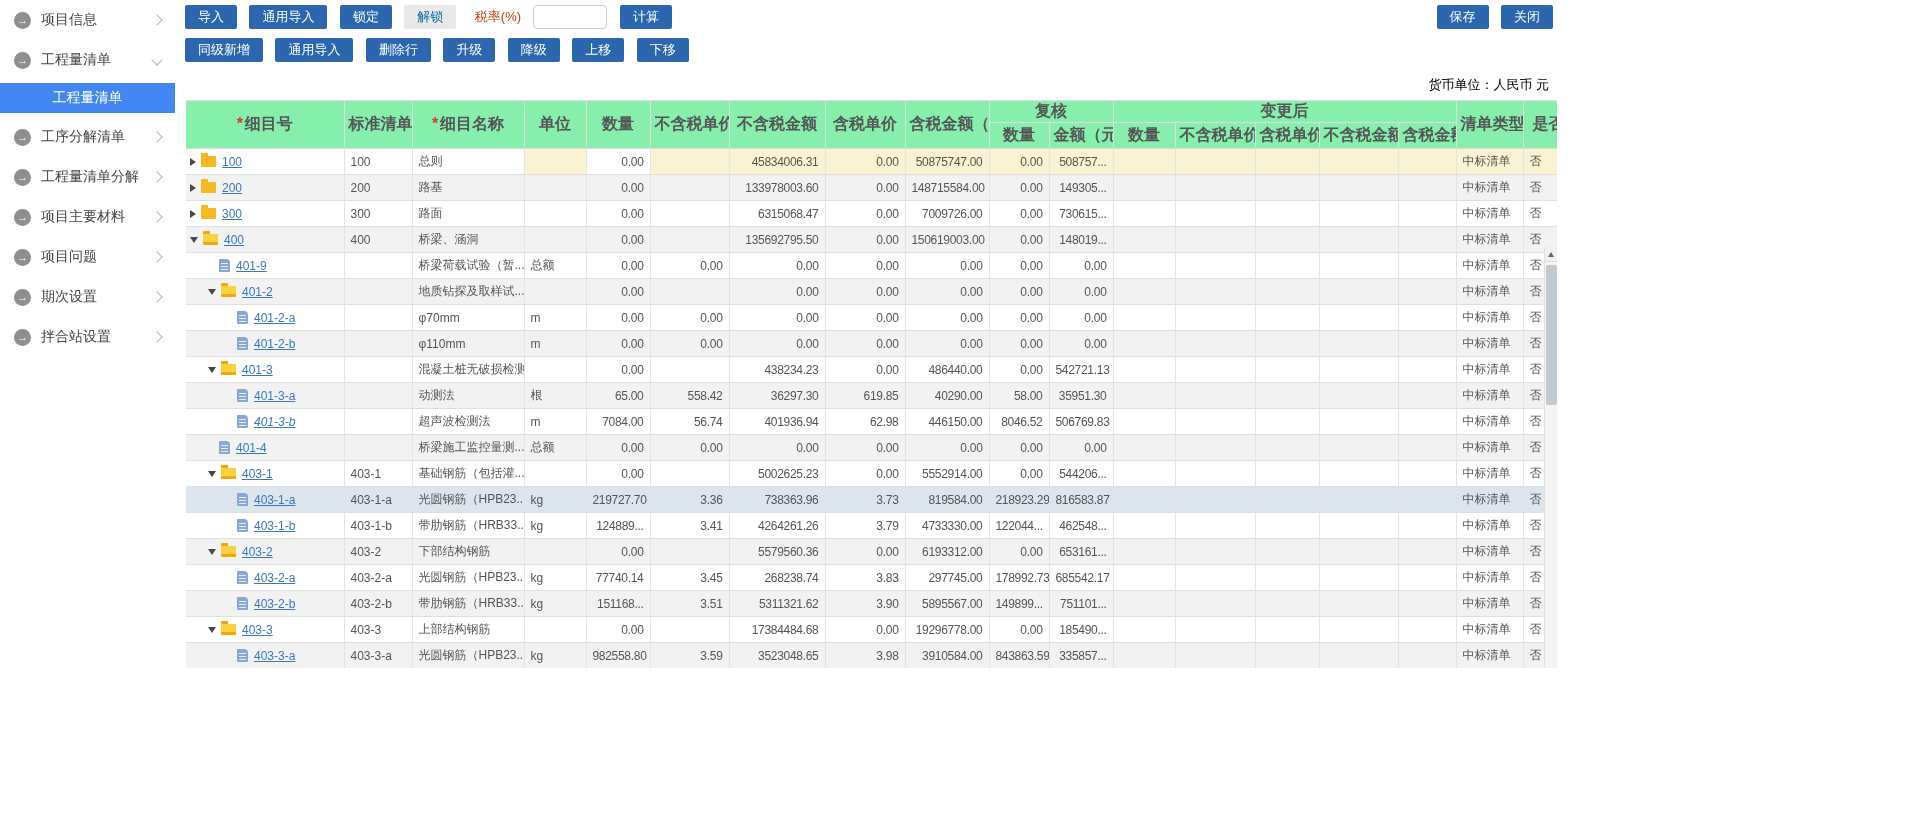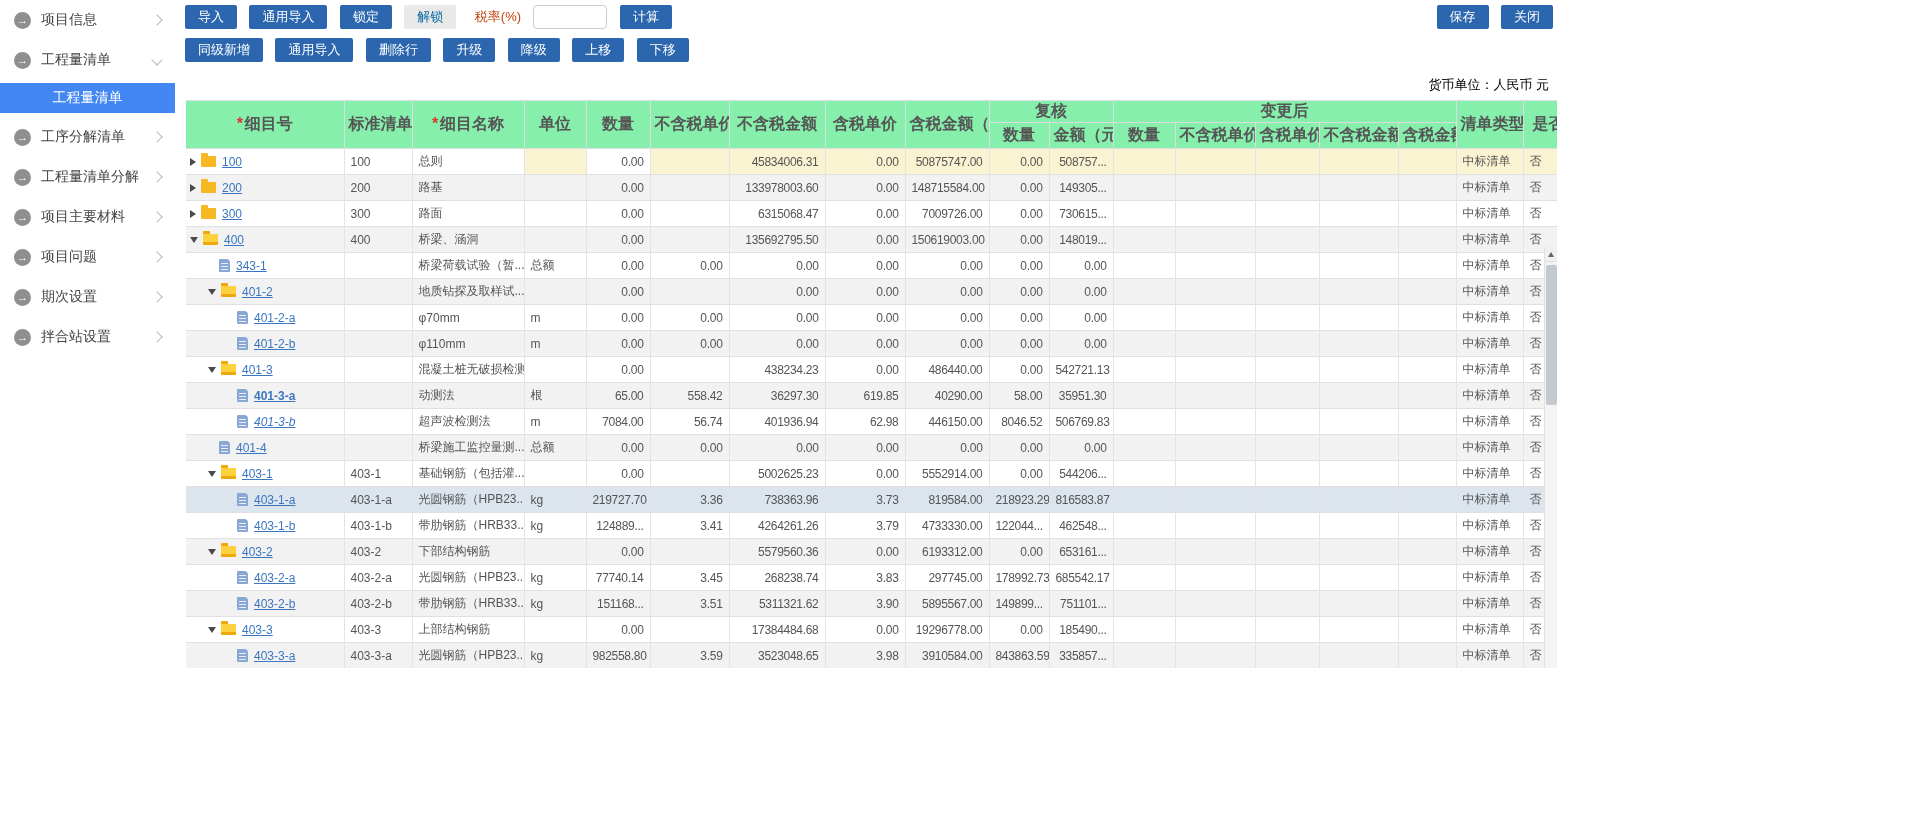--- a/index.html
+++ b/index.html
@@ -300,21 +300,21 @@
     <td class="num"></td>
     <td class="num"></td>
     <td class="ctr">中标清单</td>
     <td class="ctr">否</td>
   </tr>
             <tr>
     <td class="tree" style="padding-left: 22px;">
       <span class="tree-inner">
         <span class="tri tri-spacer"></span>
         <span class="node-ico icon-file"></span>
-        <a href="#" class="node-link">343-1</a>
+        <a href="#" class="node-link">401-9</a>
       </span>
     </td>
     <td></td>
     <td>桥梁荷载试验（暂...</td>
     <td>总额</td>
     <td class="num">0.00</td>
     <td class="num">0.00</td>
     <td class="num">0.00</td>
     <td class="num">0.00</td>
     <td class="num">0.00</td>
@@ -426,21 +426,21 @@
     <td class="num">542721.13</td>
     <td class="num"></td>
     <td class="num"></td>
     <td class="num"></td>
     <td class="num"></td>
     <td class="num"></td>
     <td class="ctr">中标清单</td>
     <td class="ctr">否</td>
   </tr>
             <tr class="stripe">
-    <td class="tree" style="padding-left: 40px; font-weight: bold;">
+    <td class="tree" style="padding-left: 40px;">
       <span class="tree-inner">
         <span class="tri tri-spacer"></span>
         <span class="node-ico icon-file"></span>
         <a href="#" class="node-link">401-3-a</a>
       </span>
     </td>
     <td></td>
     <td>动测法</td>
     <td>根</td>
     <td class="num">65.00</td>

